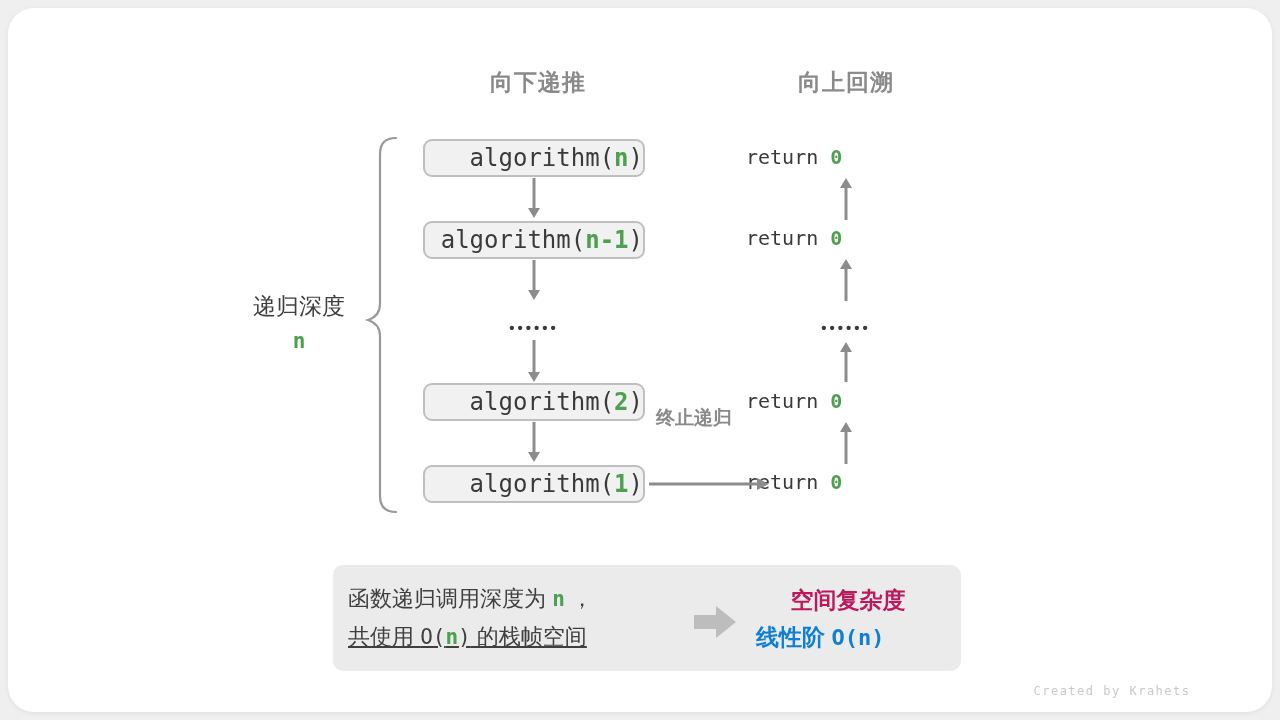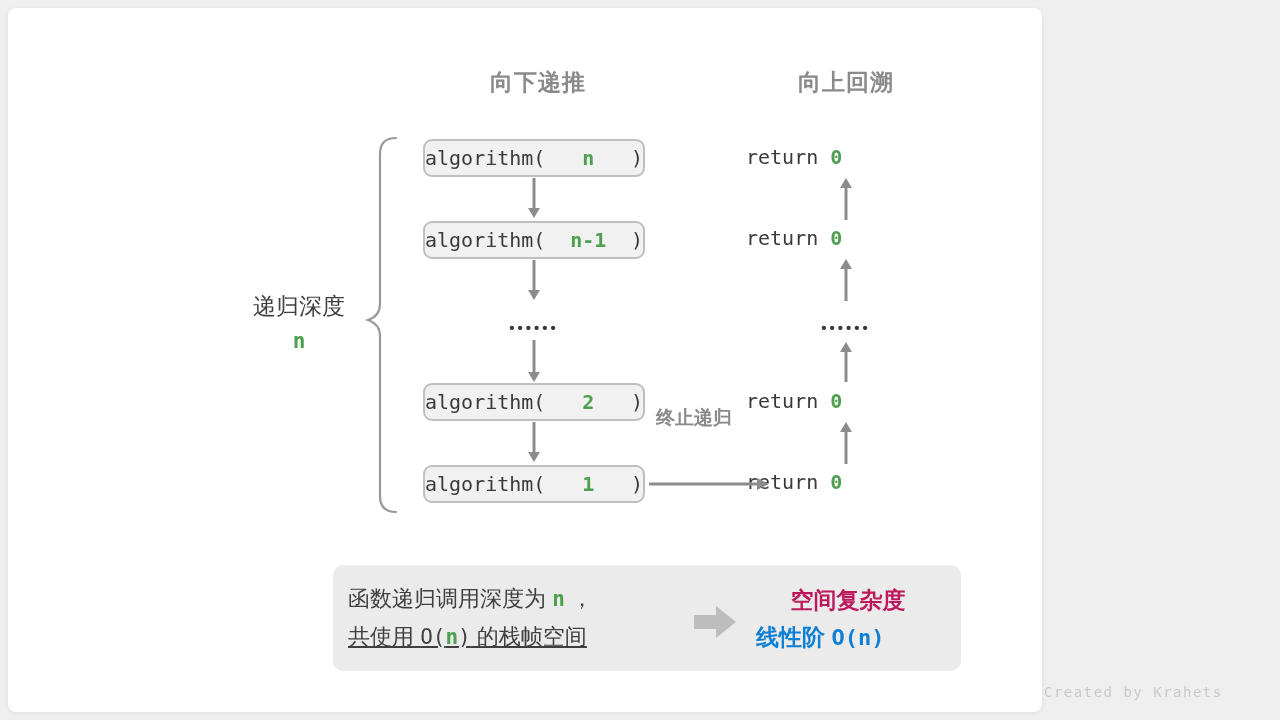--- a/index.html
+++ b/index.html
@@ -8,37 +8,37 @@
     --summary-bg:#ebebeb; --watermark:#c9c9c9;
   }
   *{margin:0;padding:0;box-sizing:border-box;}
   html,body{width:1280px;height:720px;}
   body{
     background:#efefef;
     font-family:"Liberation Sans","DejaVu Sans",sans-serif;
     position:relative;overflow:hidden;
   }
   .card{
-    position:absolute;left:8px;top:8px;width:1034px;height:704px;
-    background:#ffffff;border-radius:8px;
+    position:absolute;left:8px;top:8px;width:1264px;height:704px;
+    background:#ffffff;border-radius:26px;
     box-shadow:0 1px 5px rgba(0,0,0,0.07);
     padding-left:25px;
   }
   .abs{position:absolute;}
   .center{text-align:center;}
   .col-header{
     font-size:23px;font-weight:bold;color:var(--gray);
     width:200px;letter-spacing:1px;
   }
   .algo-box{
     left:415px;width:222px;height:38px;
     background:var(--box-fill);border:2px solid var(--box-border);
-    border-radius:9px;display:flex;align-items:center;justify-content:space-between;
+    border-radius:9px;display:flex;align-items:center;justify-content:flex-end;
     font-family:"DejaVu Sans Mono","Liberation Mono",monospace;
-    font-size:20px;color:var(--dark);
+    font-size:24px;color:var(--dark);
   }
   .algo-box .arg{color:var(--green);font-weight:bold;}
   .return-line{
     left:738px;width:200px;height:26px;text-align:left;
     font-family:"DejaVu Sans Mono","Liberation Mono",monospace;
     font-size:20px;color:var(--dark);
   }
   .return-line .val{color:var(--green);font-weight:bold;}
   .dots{
     width:140px;text-align:center;font-size:15px;font-weight:bold;
@@ -68,23 +68,23 @@
     font-family:"DejaVu Sans Mono","Liberation Mono",monospace;font-size:21px;color:#3f3f3f;
   }
   .result-title{left:740px;width:200px;text-align:center;font-size:23px;font-weight:bold;color:#be185d;}
   .result-value{
     left:748px;width:200px;text-align:left;font-size:23px;font-weight:bold;color:var(--blue);
   }
   .result-value .codebit{
     font-family:"DejaVu Sans Mono","Liberation Mono",monospace;font-size:22px;font-weight:bold;
   }
   .watermark{
-    left:1036px;top:676px;width:200px;text-align:left;
+    left:1004px;top:676px;width:200px;text-align:center;
     font-family:"DejaVu Sans Mono","Liberation Mono",monospace;
-    font-size:14px;color:var(--watermark);letter-spacing:1.5px;
+    font-size:12px;color:var(--watermark);letter-spacing:1.5px;
   }
   .keep-space{white-space:pre;}
   svg{display:block;}
 </style>
 </head>
 <body>
 
 <div class="card">
 
   <div class="abs col-header center" style="left:430px;top:59px;">向下递推</div>

